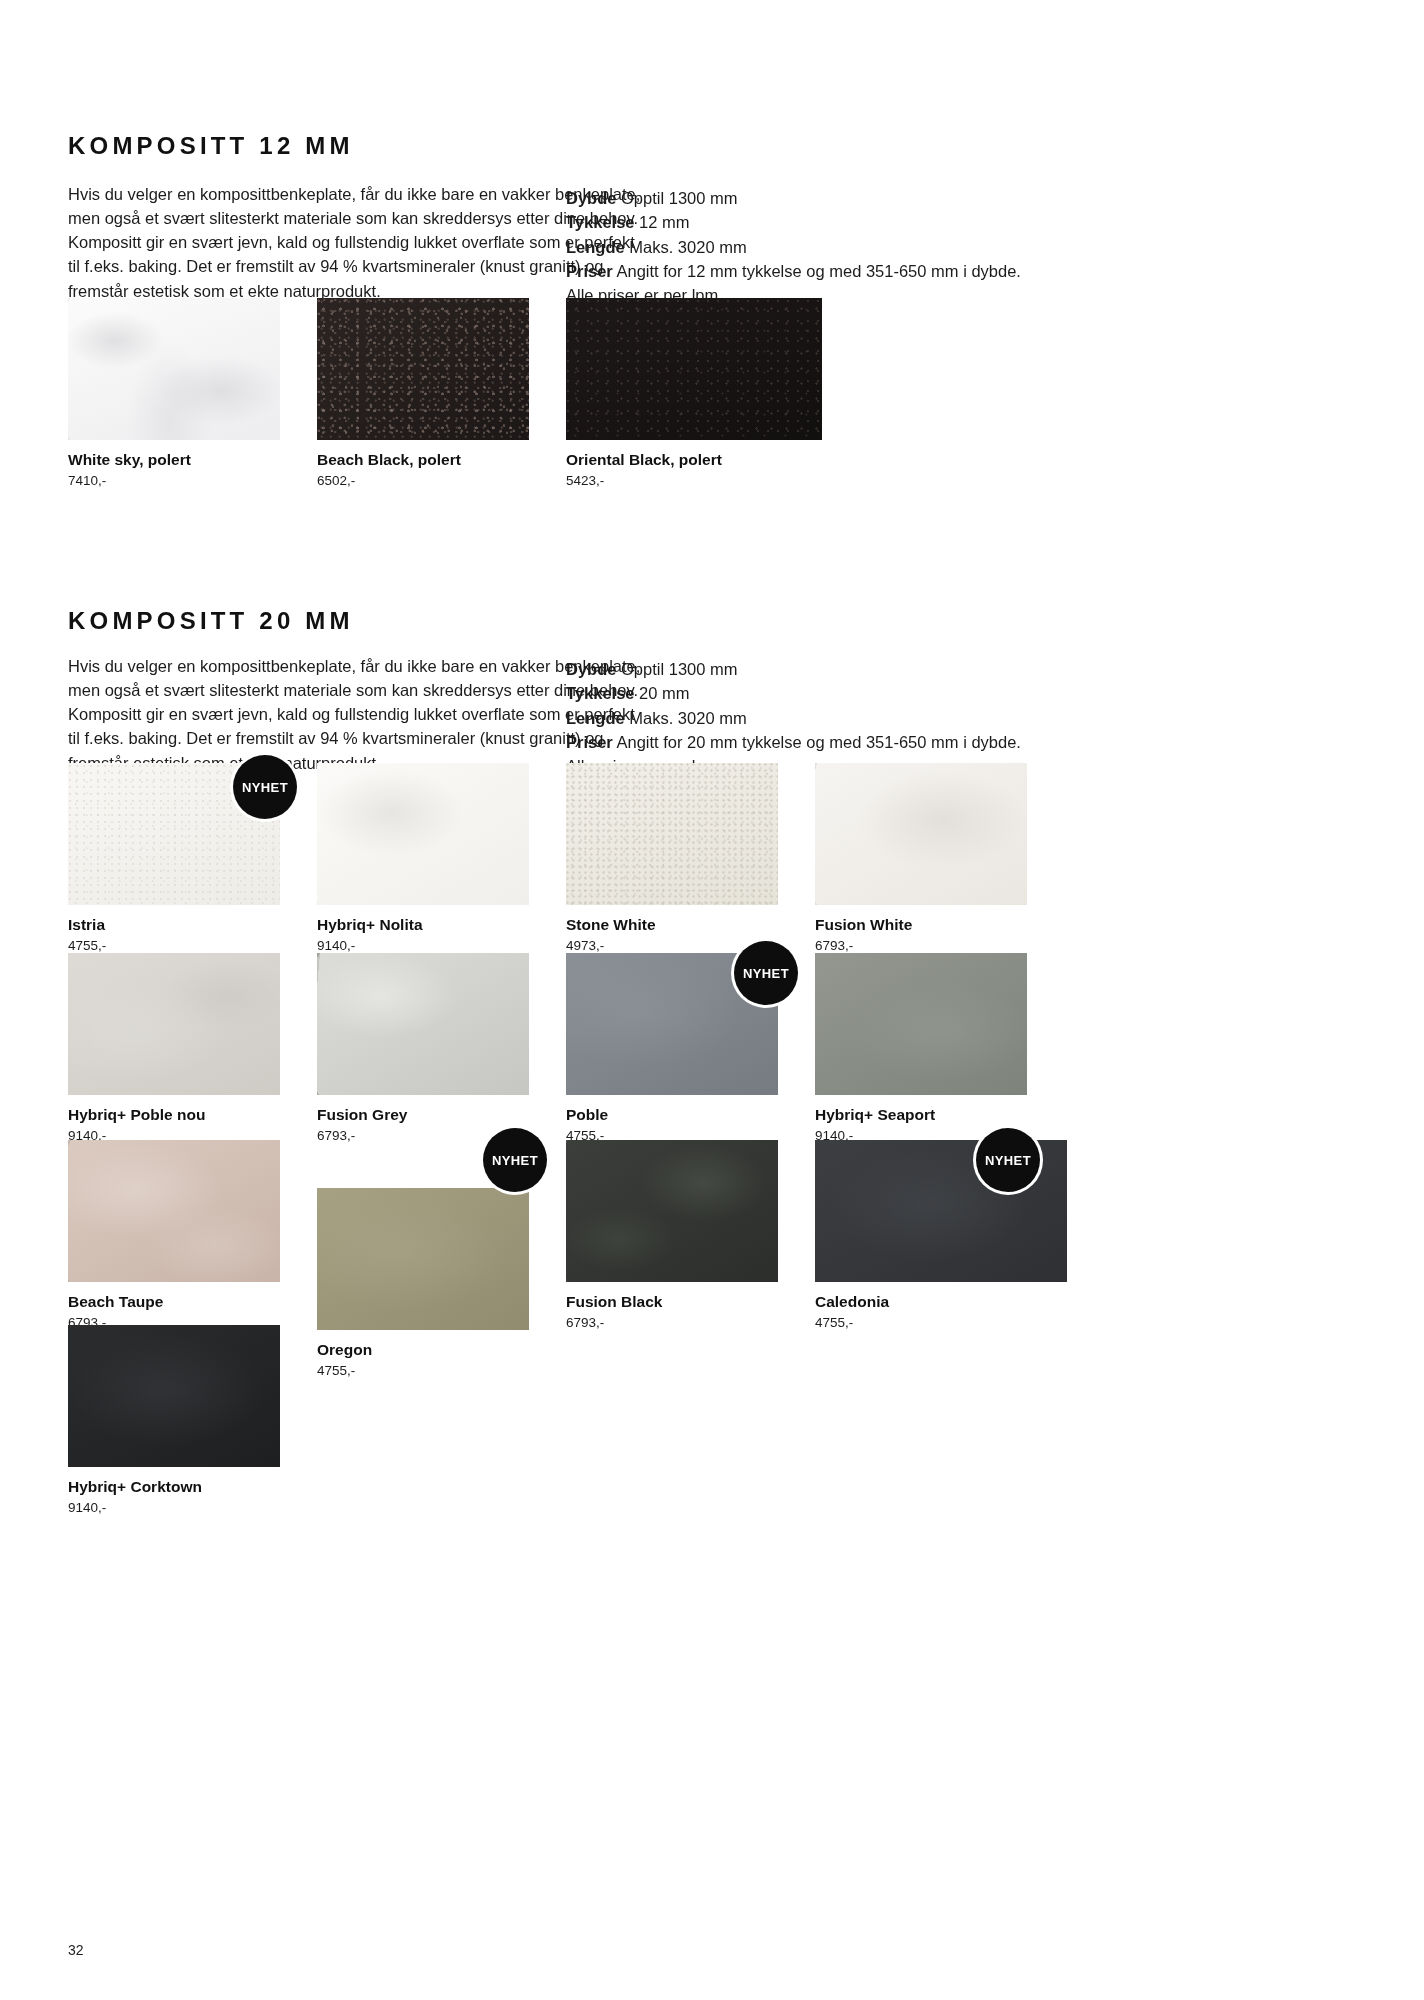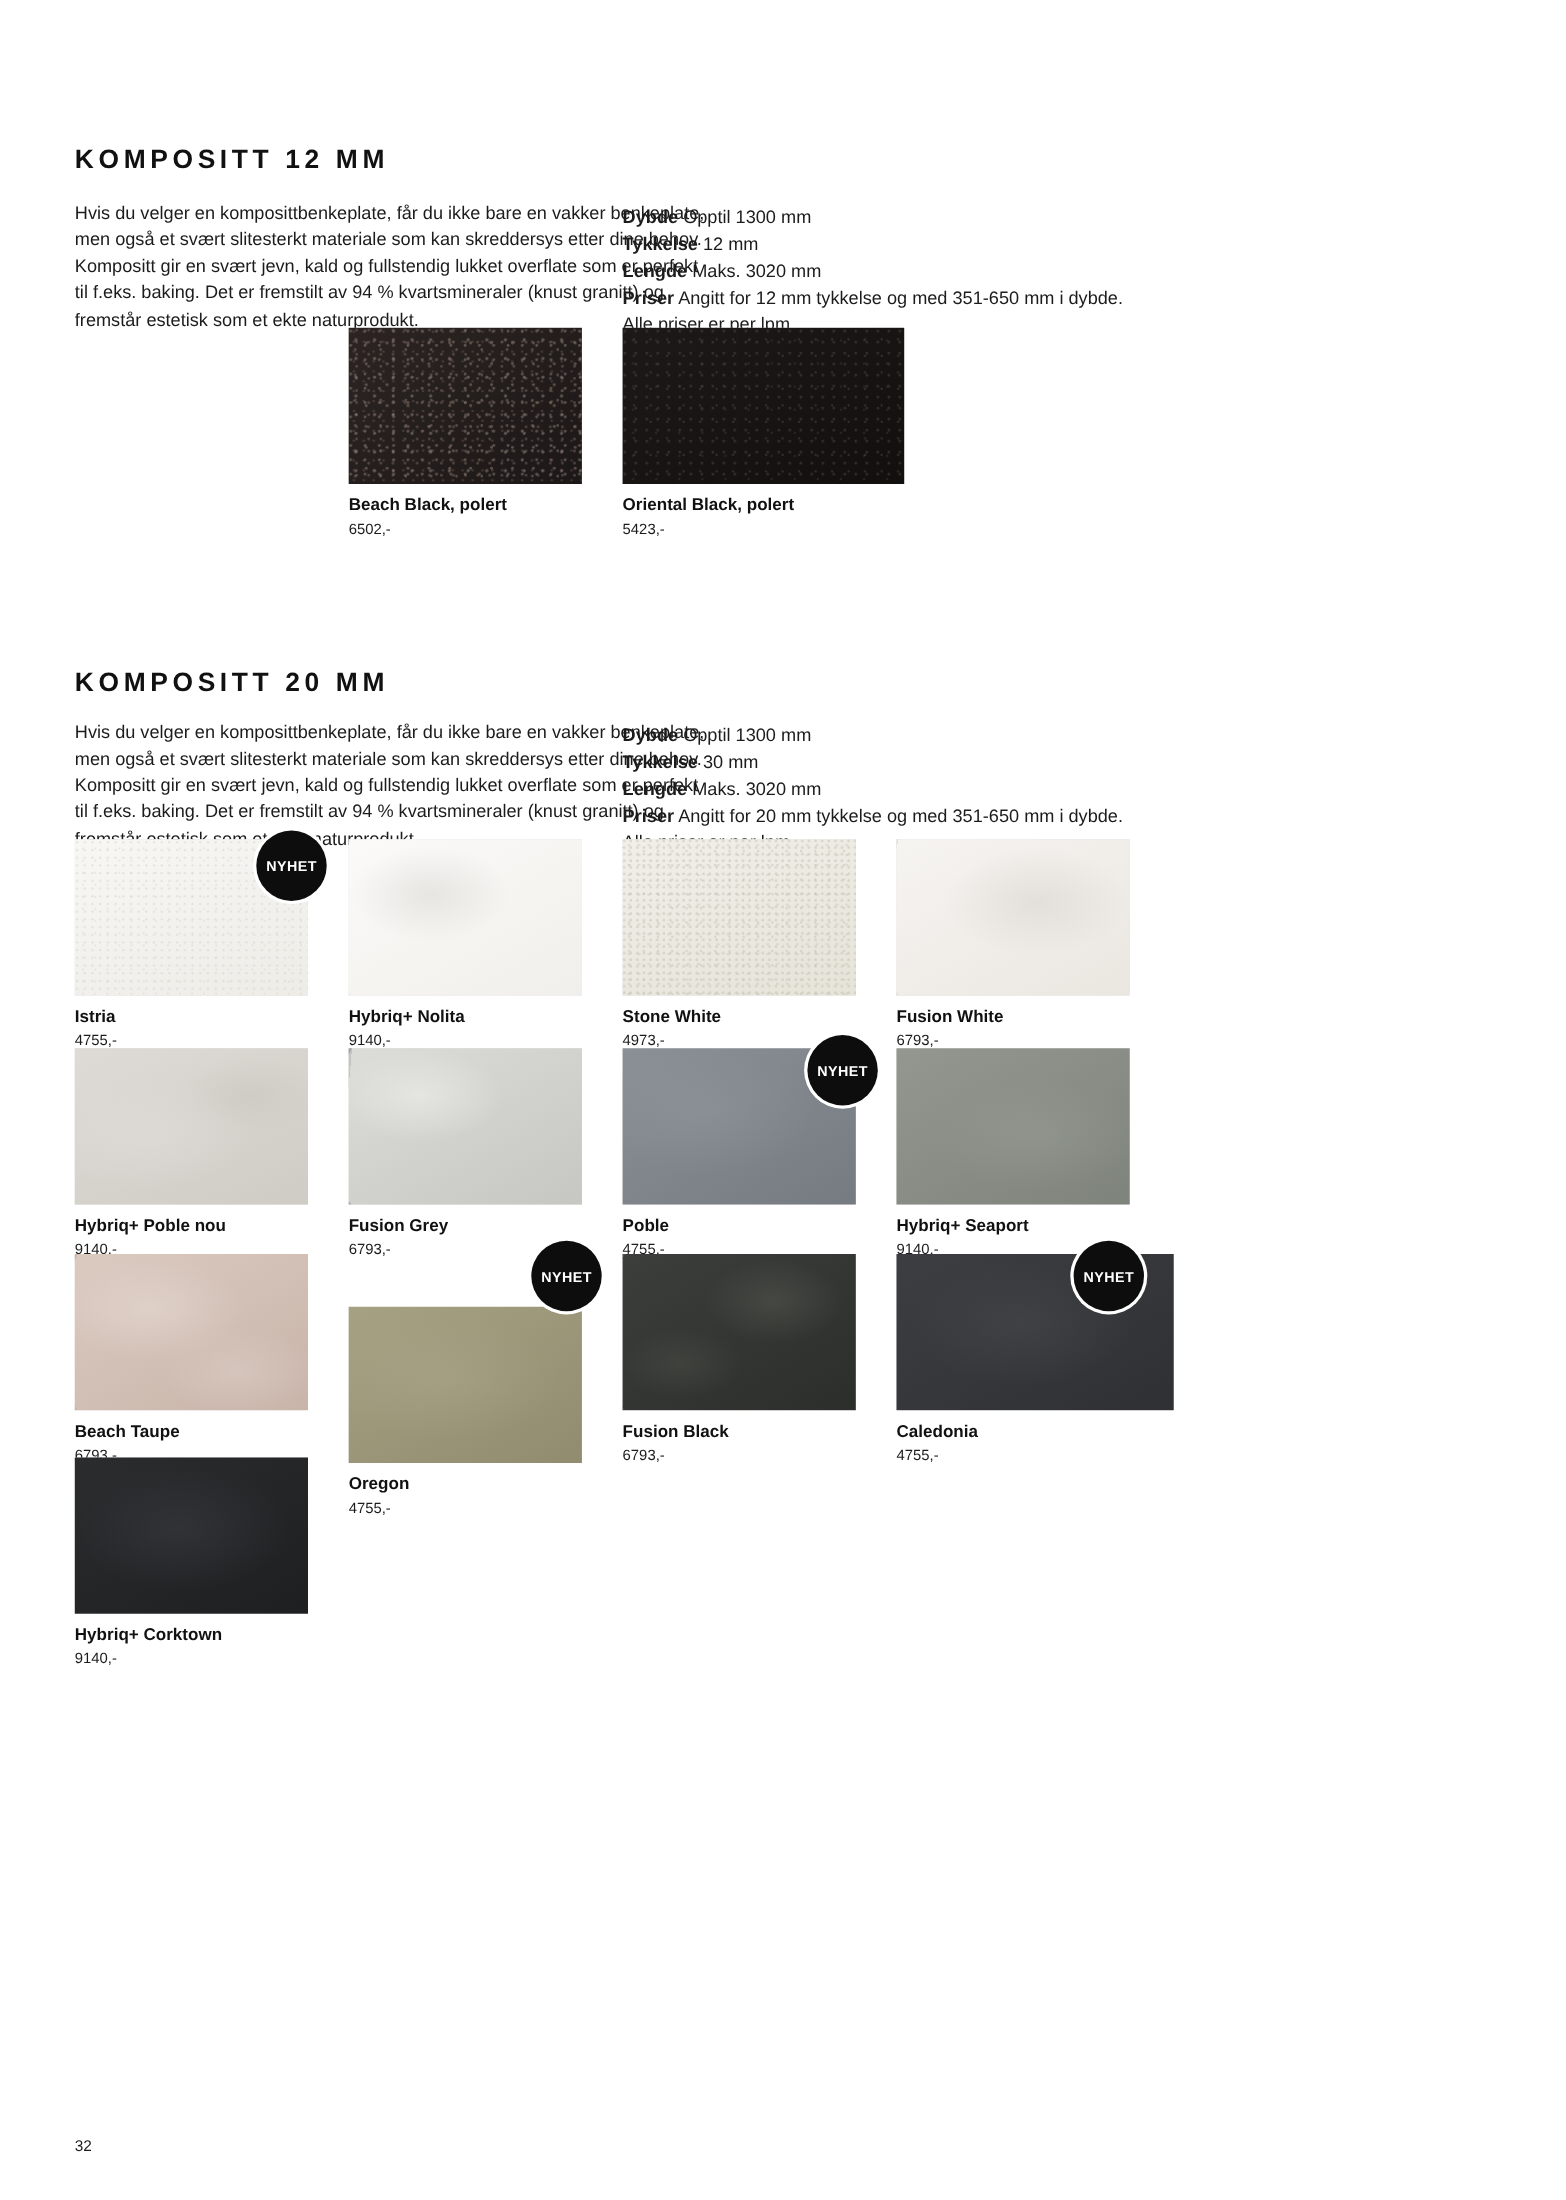--- a/index.html
+++ b/index.html
@@ -262,20 +262,27 @@
       <span class="k">Lengde</span>
       <span>Maks. 3020 mm</span>
     </div>
     <div class="line">
       <span class="k">Priser</span>
       <span>Angitt for 12 mm tykkelse og med 351-650 mm i dybde.</span>
     </div>
     <div class="line">Alle priser er per lpm.</div>
   </div>
 
+  <div class="swatch" style="left:68px; top:298px; width:212px; height:142px;">
+    <span class="tile tex-white-sky"></span>
+    <div class="cap">
+      <div class="nm">White sky, polert</div>
+      <div class="pr">7410,-</div>
+    </div>
+  </div>
 
   <div class="swatch" style="left:317px; top:298px; width:212px; height:142px;">
     <span class="tile tex-beach-black"></span>
     <div class="cap">
       <div class="nm">Beach Black, polert</div>
       <div class="pr">6502,-</div>
     </div>
   </div>
 
   <div class="swatch" style="left:566px; top:298px; width:256px; height:142px;">
@@ -290,21 +297,21 @@
 
   <p class="intro" style="left:68px; top:637px;">Hvis du velger en komposittbenkeplate, får du ikke bare en vakker benkeplate, men også et svært slitesterkt materiale som kan skreddersys etter dine behov. Kompositt gir en svært jevn, kald og fullstendig lukket overflate som er perfekt til f.eks. baking.  Det er fremstilt av 94 % kvartsmineraler (knust granitt) og fremstår estetisk som et ekte naturprodukt.</p>
 
   <div class="specs" style="left:566px; top:657px;">
     <div class="line">
       <span class="k">Dybde</span>
       <span>Opptil 1300 mm</span>
     </div>
     <div class="line">
       <span class="k">Tykkelse</span>
-      <span>30 mm</span>
+      <span>20 mm</span>
     </div>
     <div class="line">
       <span class="k">Lengde</span>
       <span>Maks. 3020 mm</span>
     </div>
     <div class="line">
       <span class="k">Priser</span>
       <span>Angitt for 20 mm tykkelse og med 351-650 mm i dybde.</span>
     </div>
     <div class="line">Alle priser er per lpm.</div>

